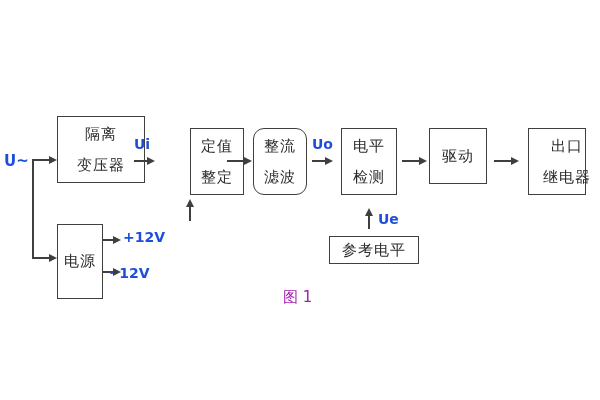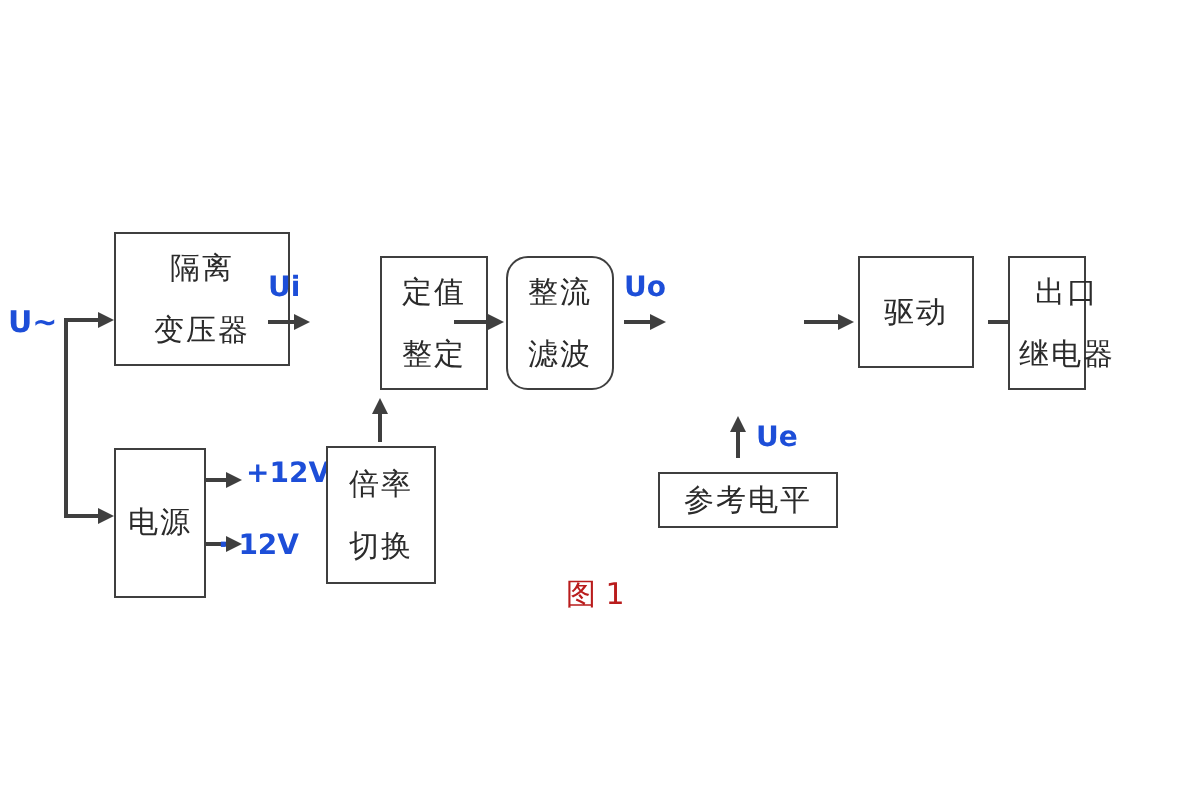--- a/index.html
+++ b/index.html
@@ -61,21 +61,21 @@
   .sig {
     position: absolute;
     color: #1d4ed8;
     font-size: 14px;
     font-weight: bold;
     line-height: 1;
     white-space: nowrap;
   }
   .caption {
     position: absolute;
-    color: #b91c1c;
+    color: #a21caf;
     font-size: 15px;
     font-weight: 500;
     line-height: 1;
     white-space: nowrap;
   }
 </style>
 </head>
 <body>
 
 <div class="canvas">
@@ -102,49 +102,49 @@
   <div class="ha" style="left:227px; top:160px; width:17px;"></div>
 
   <div class="block" style="left:253px; top:128px; width:54px; height:67px;border-radius:11px;">
     <span>整流</span>
     <span>滤波</span>
   </div>
 
   <span class="sig" style="left:312px; top:137px;">Uo</span>
   <div class="ha" style="left:312px; top:160px; width:13px;"></div>
 
+  <div class="block" style="left:341px; top:128px; width:56px; height:67px;">
+    <span>电平</span>
+    <span>检测</span>
+  </div>
 
   <div class="ha" style="left:402px; top:160px; width:17px;"></div>
 
   <div class="block" style="left:429px; top:128px; width:58px; height:56px;">
     <span>驱动</span>
   </div>
 
   <div class="ha" style="left:494px; top:160px; width:17px;"></div>
 
-  <div class="block" style="left:504px; top:128px; width:39px; height:67px;padding-left:20px;">
+  <div class="block" style="left:528px; top:128px; width:58px; height:67px;padding-left:20px;">
     <span>出口</span>
     <span>继电器</span>
   </div>
 
   <div class="block" style="left:57px; top:224px; width:46px; height:75px;">
     <span>电源</span>
   </div>
 
   <div class="ha" style="left:103px; top:239px; width:10px;"></div>
   <span class="sig" style="left:123px; top:230px;">+12V</span>
 
   <div class="ha" style="left:103px; top:271px; width:10px;"></div>
   <span class="sig" style="left:109px; top:266px;">· 12V</span>
 
   <div class="va" style="left:189px; top:207px; height:14px;"></div>
-  <div class="block" style="left:163px; top:223px; width:55px; height:69px;">
-    <span>倍率</span>
-    <span>切换</span>
-  </div>
 
   <div class="va" style="left:368px; top:216px; height:13px;"></div>
   <span class="sig" style="left:378px; top:212px;">Ue</span>
   <div class="block" style="left:329px; top:236px; width:90px; height:28px; gap:0;">
     <span>参考电平</span>
   </div>
 
   <span class="caption" style="left:283px; top:290px;">图 1</span>
 
 </div>

